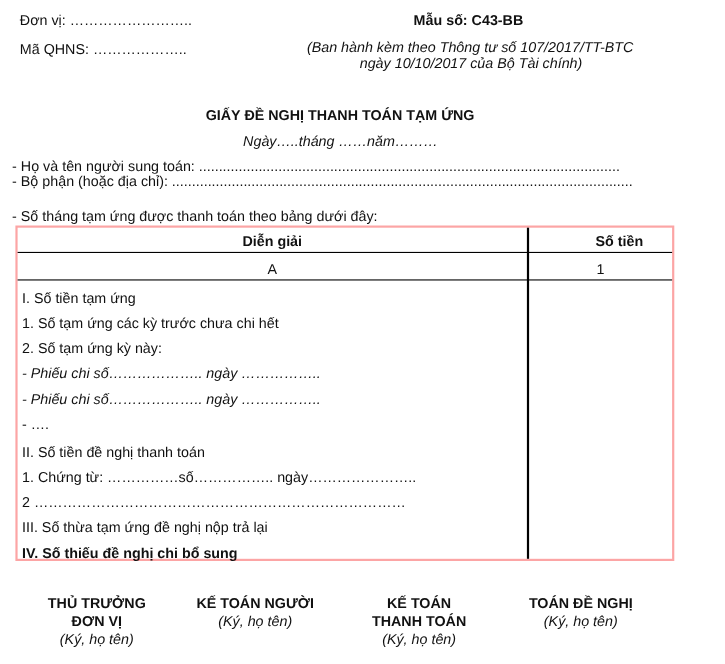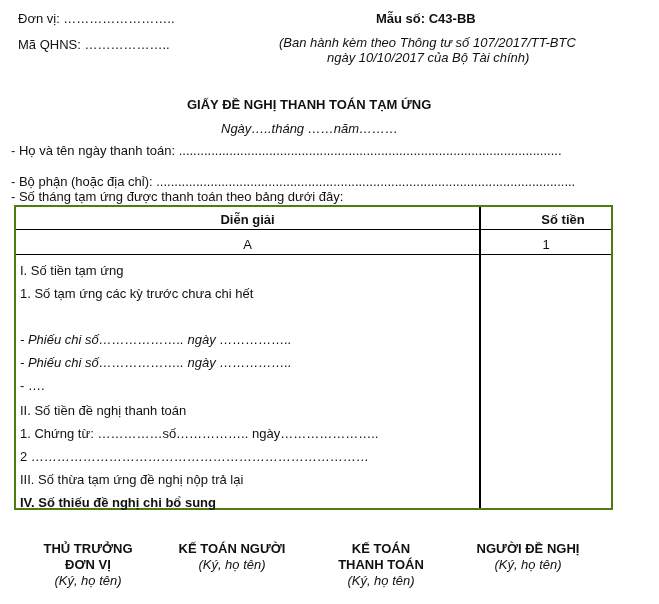--- a/index.html
+++ b/index.html
@@ -2,57 +2,58 @@
 <html><head>
 <meta charset="utf-8">
 <style>
   html, body { margin: 0; padding: 0; background: #ffffff; }
   body { width: 659px; height: 604px; position: relative; overflow: hidden;
          font-family: "Liberation Sans", sans-serif; color: #111; font-size: 13px; }
   .abs { position: absolute; white-space: nowrap; }
   .bold { font-weight: bold; }
   .ital { font-style: italic; }
   .doc-table { position: absolute; left: 14px; top: 205px; width: 599px; height: 305px;
-               border: 2px solid #4d7c0f; box-sizing: border-box; }
+               border: 2px solid #fca5a5; box-sizing: border-box; }
   .col-div { position: absolute; left: 463px; top: 0; bottom: 0; width: 0; border-left: 2px solid #000; }
   .hline { position: absolute; left: 0; right: 0; height: 0; border-top: 1.5px solid #000; }
   .cell { position: absolute; text-align: center; }
   .row-text { position: absolute; left: 4px; white-space: nowrap; font-size: 13px; }
   .sig { position: absolute; text-align: center; line-height: 16px; }
   .sig .t { font-weight: bold; font-size: 13px; }
   .sig .s { font-style: italic; font-size: 13px; }
 </style>
 </head>
 <body>
 
 <div class="abs" style="left:18px; top:11px;">Đơn vị: ……………………..</div>
 <div class="abs" style="left:18px; top:37px;">Mã QHNS: ………………..</div>
 <div class="abs bold" style="left:376px; top:11px; font-size:13px;">Mẫu số: C43-BB</div>
 <div class="abs ital" style="left:279px; top:35px;">(Ban hành kèm theo Thông tư số 107/2017/TT-BTC</div>
 <div class="abs ital" style="left:327px; top:50px;">ngày 10/10/2017 của Bộ Tài chính)</div>
 
 <div class="abs bold" style="left:187px; top:97px; font-size:13px;">GIẤY ĐỀ NGHỊ THANH TOÁN TẠM ỨNG</div>
 <div class="abs ital" style="left:221px; top:121px;">Ngày…..tháng ……năm………</div>
 
-<div class="abs" style="left:11px; top:143px; width:570px; overflow:hidden;">- Họ và tên ngày thanh toán: ..........................................................................................................</div>
-<div class="abs" style="left:11px; top:174px; width:570px; overflow:hidden;">- Bộ phận (hoặc địa chỉ): ....................................................................................................................</div>
+<div class="abs" style="left:11px; top:143px; width:570px; overflow:hidden;">- Họ và tên người sung toán: ..........................................................................................................</div>
+<div class="abs" style="left:11px; top:157px; width:570px; overflow:hidden;">- Bộ phận (hoặc địa chỉ): ....................................................................................................................</div>
 <div class="abs" style="left:11px; top:189px;">- Số tháng tạm ứng được thanh toán theo bảng dưới đây:</div>
 
 <div class="doc-table">
   <div class="col-div"></div>
   <div class="hline" style="top:22px;"></div>
   <div class="hline" style="top:47px;"></div>
 
   <div class="cell bold" style="left:0; width:463px; top:5px;">Diễn giải</div>
   <div class="cell bold" style="left:465px; width:130px; top:5px;padding-left:17px;">Số tiền</div>
   <div class="cell" style="left:0; width:463px; top:30px;">A</div>
   <div class="cell" style="left:465px; width:130px; top:30px;">1</div>
 
   <div class="row-text" style="top:56px;">I. Số tiền tạm ứng</div>
   <div class="row-text" style="top:79px;">1. Số tạm ứng các kỳ trước chưa chi hết</div>
+  <div class="row-text" style="top:102px;">2. Số tạm ứng kỳ này:</div>
   <div class="row-text ital" style="top:125px;">- Phiếu chi số……………….. ngày ……………..</div>
   <div class="row-text ital" style="top:148px;">- Phiếu chi số……………….. ngày ……………..</div>
   <div class="row-text" style="top:171px;">- ….</div>
   <div class="row-text" style="top:196px;">II. Số tiền đề nghị thanh toán</div>
   <div class="row-text" style="top:219px;">1. Chứng từ: ……………số…………….. ngày…………………..</div>
   <div class="row-text" style="top:242px;">2 ……………………………………………………………………</div>
   <div class="row-text" style="top:265px;">III. Số thừa tạm ứng đề nghị nộp trả lại</div>
   <div class="row-text" style="top:288px;font-weight:bold;">IV. Số thiếu đề nghị chi bổ sung</div>
 </div>
 
@@ -64,15 +65,15 @@
 <div class="sig" style="left:162px; top:541px; width:140px;">
   <div class="t">KẾ TOÁN NGƯỜI</div>
   <div class="s">(Ký, họ tên)</div>
 </div>
 <div class="sig" style="left:326px; top:541px; width:110px;">
   <div class="t">KẾ TOÁN</div>
   <div class="t">THANH TOÁN</div>
   <div class="s">(Ký, họ tên)</div>
 </div>
 <div class="sig" style="left:466px; top:541px; width:124px;">
-  <div class="t">NGƯỜI ĐỀ NGHỊ</div>
+  <div class="t">TOÁN ĐỀ NGHỊ</div>
   <div class="s">(Ký, họ tên)</div>
 </div>
 
 </body></html>

